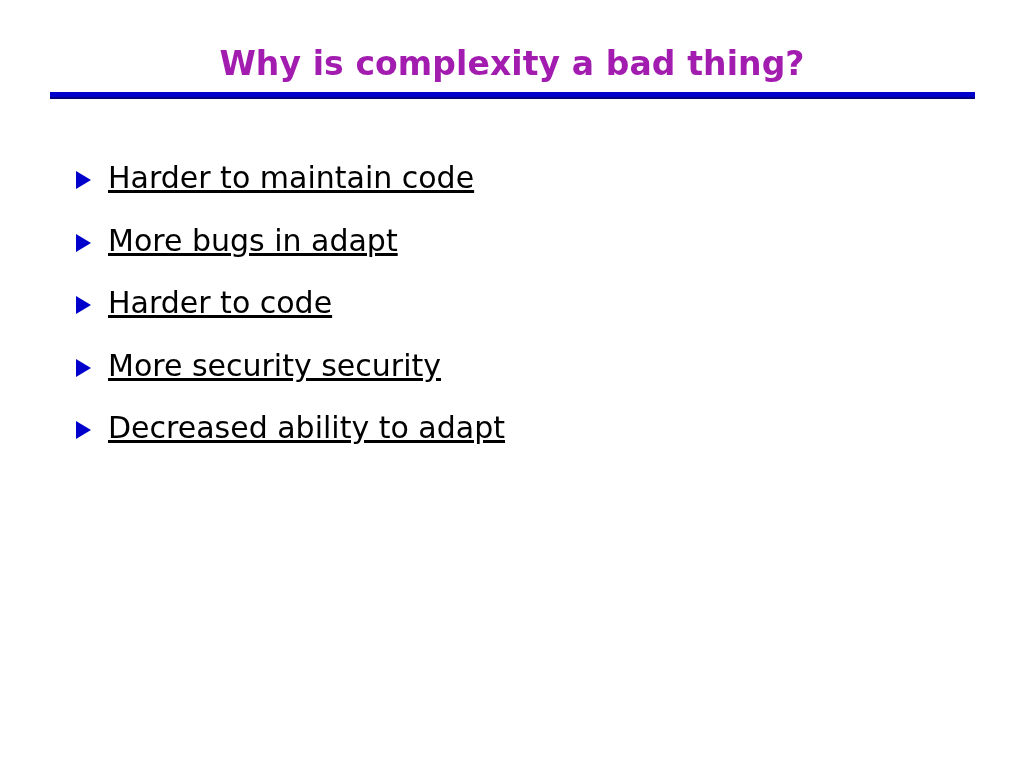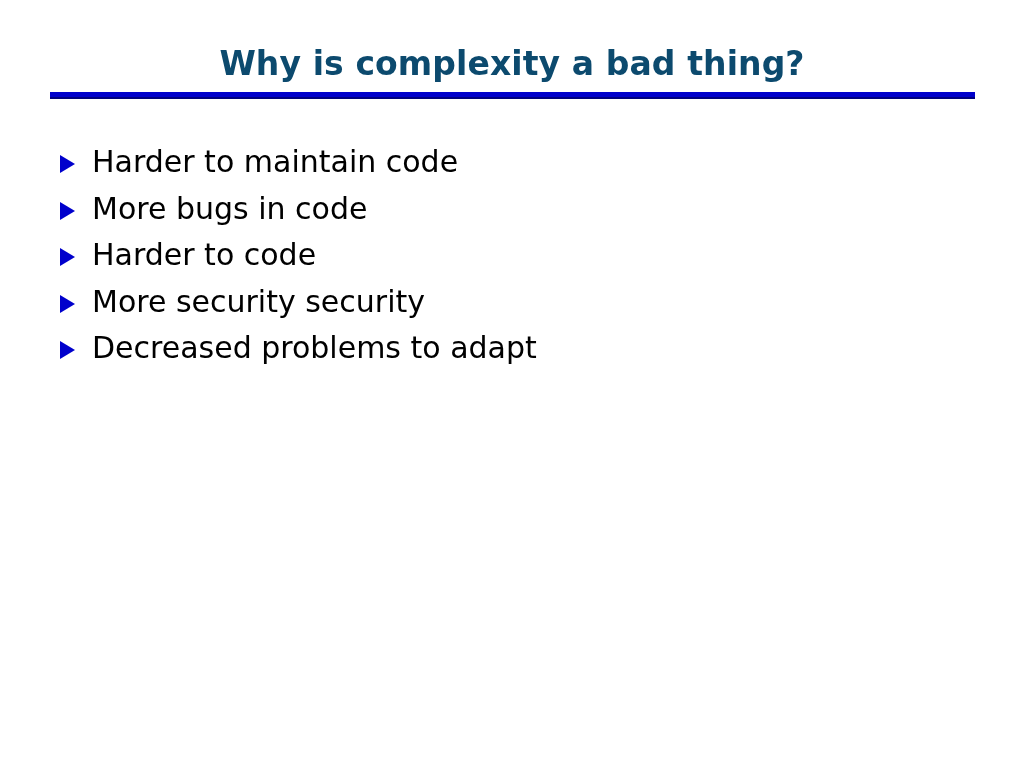--- a/index.html
+++ b/index.html
@@ -31,21 +31,21 @@
     width: 1024px;
   }
 
   .slide-title {
     margin: 0;
     padding: 0;
     text-align: center;
     font-family: "DejaVu Sans", sans-serif;
     font-size: 33px;
     font-weight: bold;
-    color: #0c4a6e;
+    color: #a21caf;
     line-height: 40px;
     letter-spacing: 0.1px;
     white-space: nowrap;
   }
 
   .title-rule {
     position: absolute;
     left: 50px;
     top: 48px;
     width: 925px;
@@ -58,27 +58,28 @@
   .content {
     position: absolute;
     left: 58px;
     top: 139px;
     width: 940px;
   }
 
   .bullet-item {
     position: relative;
     padding-left: 34px;
-    margin: 0;
+    margin: 16px;
     font-family: "DejaVu Sans", sans-serif;
     font-size: 30px;
     font-weight: normal;
     color: #000000;
     line-height: 46.6px;
     text-align: left;
+    text-decoration: underline;
   }
 
   .bullet-marker {
     position: absolute;
     left: 2px;
     top: 16px;
     width: 0;
     height: 0;
     border-top: 9px solid transparent;
     border-bottom: 9px solid transparent;
@@ -101,36 +102,36 @@
 
   <div class="content">
 
     <div class="bullet-item">
       <span class="bullet-marker"></span>
       <span class="bullet-text">Harder to maintain code</span>
     </div>
 
     <div class="bullet-item">
       <span class="bullet-marker"></span>
-      <span class="bullet-text">More bugs in code</span>
+      <span class="bullet-text">More bugs in adapt</span>
     </div>
 
 
     <div class="bullet-item">
       <span class="bullet-marker"></span>
       <span class="bullet-text">Harder to code</span>
     </div>
 
     <div class="bullet-item">
       <span class="bullet-marker"></span>
       <span class="bullet-text">More security security</span>
     </div>
 
 
     <div class="bullet-item">
       <span class="bullet-marker"></span>
-      <span class="bullet-text">Decreased problems to adapt</span>
+      <span class="bullet-text">Decreased ability to adapt</span>
     </div>
 
 
   </div>
 
 </div>
 
 </body></html>

